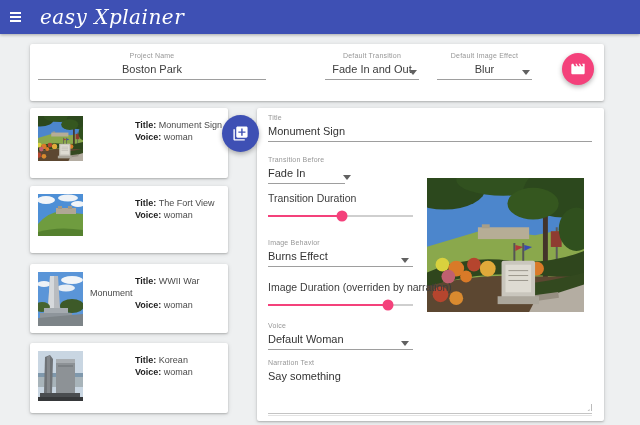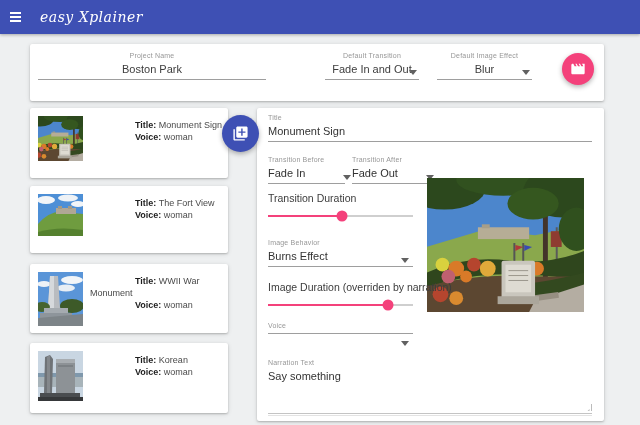--- a/index.html
+++ b/index.html
@@ -15,21 +15,21 @@
   .appbar {
     position:absolute; left:0; top:0; width:640px; height:34px;
     background:#3e50b4; display:flex; align-items:center;
     box-shadow:0 1px 3px rgba(0,0,0,.3);
   }
   .menu-btn { width:26px; height:20px; margin-left:8px; display:flex; flex-direction:column;
     justify-content:center; gap:2px; cursor:pointer; }
   .menu-btn i { display:block; width:11px; height:2px; background:#fff; margin-left:2px; }
   .app-title {
     font-family:"DejaVu Serif", serif; font-style:italic;
-    color:#fff; font-size:14px; margin-left:6px; letter-spacing:.5px;
+    color:#fff; font-size:20px; margin-left:6px; letter-spacing:.5px;
   }
   
   .card {
     position:absolute; background:#fff; border-radius:2px;
     box-shadow:0 1px 2px rgba(0,0,0,.2), 0 1px 5px rgba(0,0,0,.12);
   }
   
   .toolbar { left:30px; top:44px; width:574px; height:57px; }
   .field { position:absolute;text-align:center; }
   .field .flabel { font-size:7px; color:#979797; letter-spacing:.2px; }
@@ -251,26 +251,20 @@
     <div class="under"></div>
   </div>
 
   <div class="ed" style="left:11px; top:48px; width:77px;">
     <div class="lbl">Transition Before</div>
     <div class="val">Fade In</div>
     <div class="arrow" style="right:-6px; top:19px;"></div>
     <div class="under"></div>
   </div>
 
-  <div class="ed" style="left:95px; top:48px; width:76px;">
-    <div class="lbl">Transition After</div>
-    <div class="val">Fade Out</div>
-    <div class="arrow" style="right:-6px; top:19px;"></div>
-    <div class="under"></div>
-  </div>
 
   <div class="preview">
     <svg width="157" height="134" viewBox="0 0 160 136" preserveAspectRatio="xMidYMid slice">
         <use href="#scene-park"></use>
       </svg>
   </div>
 
   <div class="ed sec-label" style="left:11px; top:84px;">Transition Duration</div>
   <div class="slider" style="left:11px; top:102px; width:145px;">
     <div class="track"></div>
@@ -287,20 +281,21 @@
     <div class="under"></div>
   </div>
   <div class="slider" style="left:11px; top:191px; width:145px;">
     <div class="track"></div>
     <div class="fill" style="width: 83%;"></div>
     <div class="thumbdot" style="left: 83%;"></div>
   </div>
 
   <div class="ed" style="left:11px; top:214px; width:145px;">
     <div class="lbl">Voice</div>
+    <div class="val">Default Woman</div>
     <div class="arrow" style="right:4px; top:19px;"></div>
     <div class="under"></div>
   </div>
 
   <div class="ed" style="left:11px; top:251px; width:324px;">
     <div class="lbl">Narration Text</div>
     <div class="val">Say something</div>
   </div>
 
   <div class="resize-handle" style="left:328px; top:296px;"></div>

